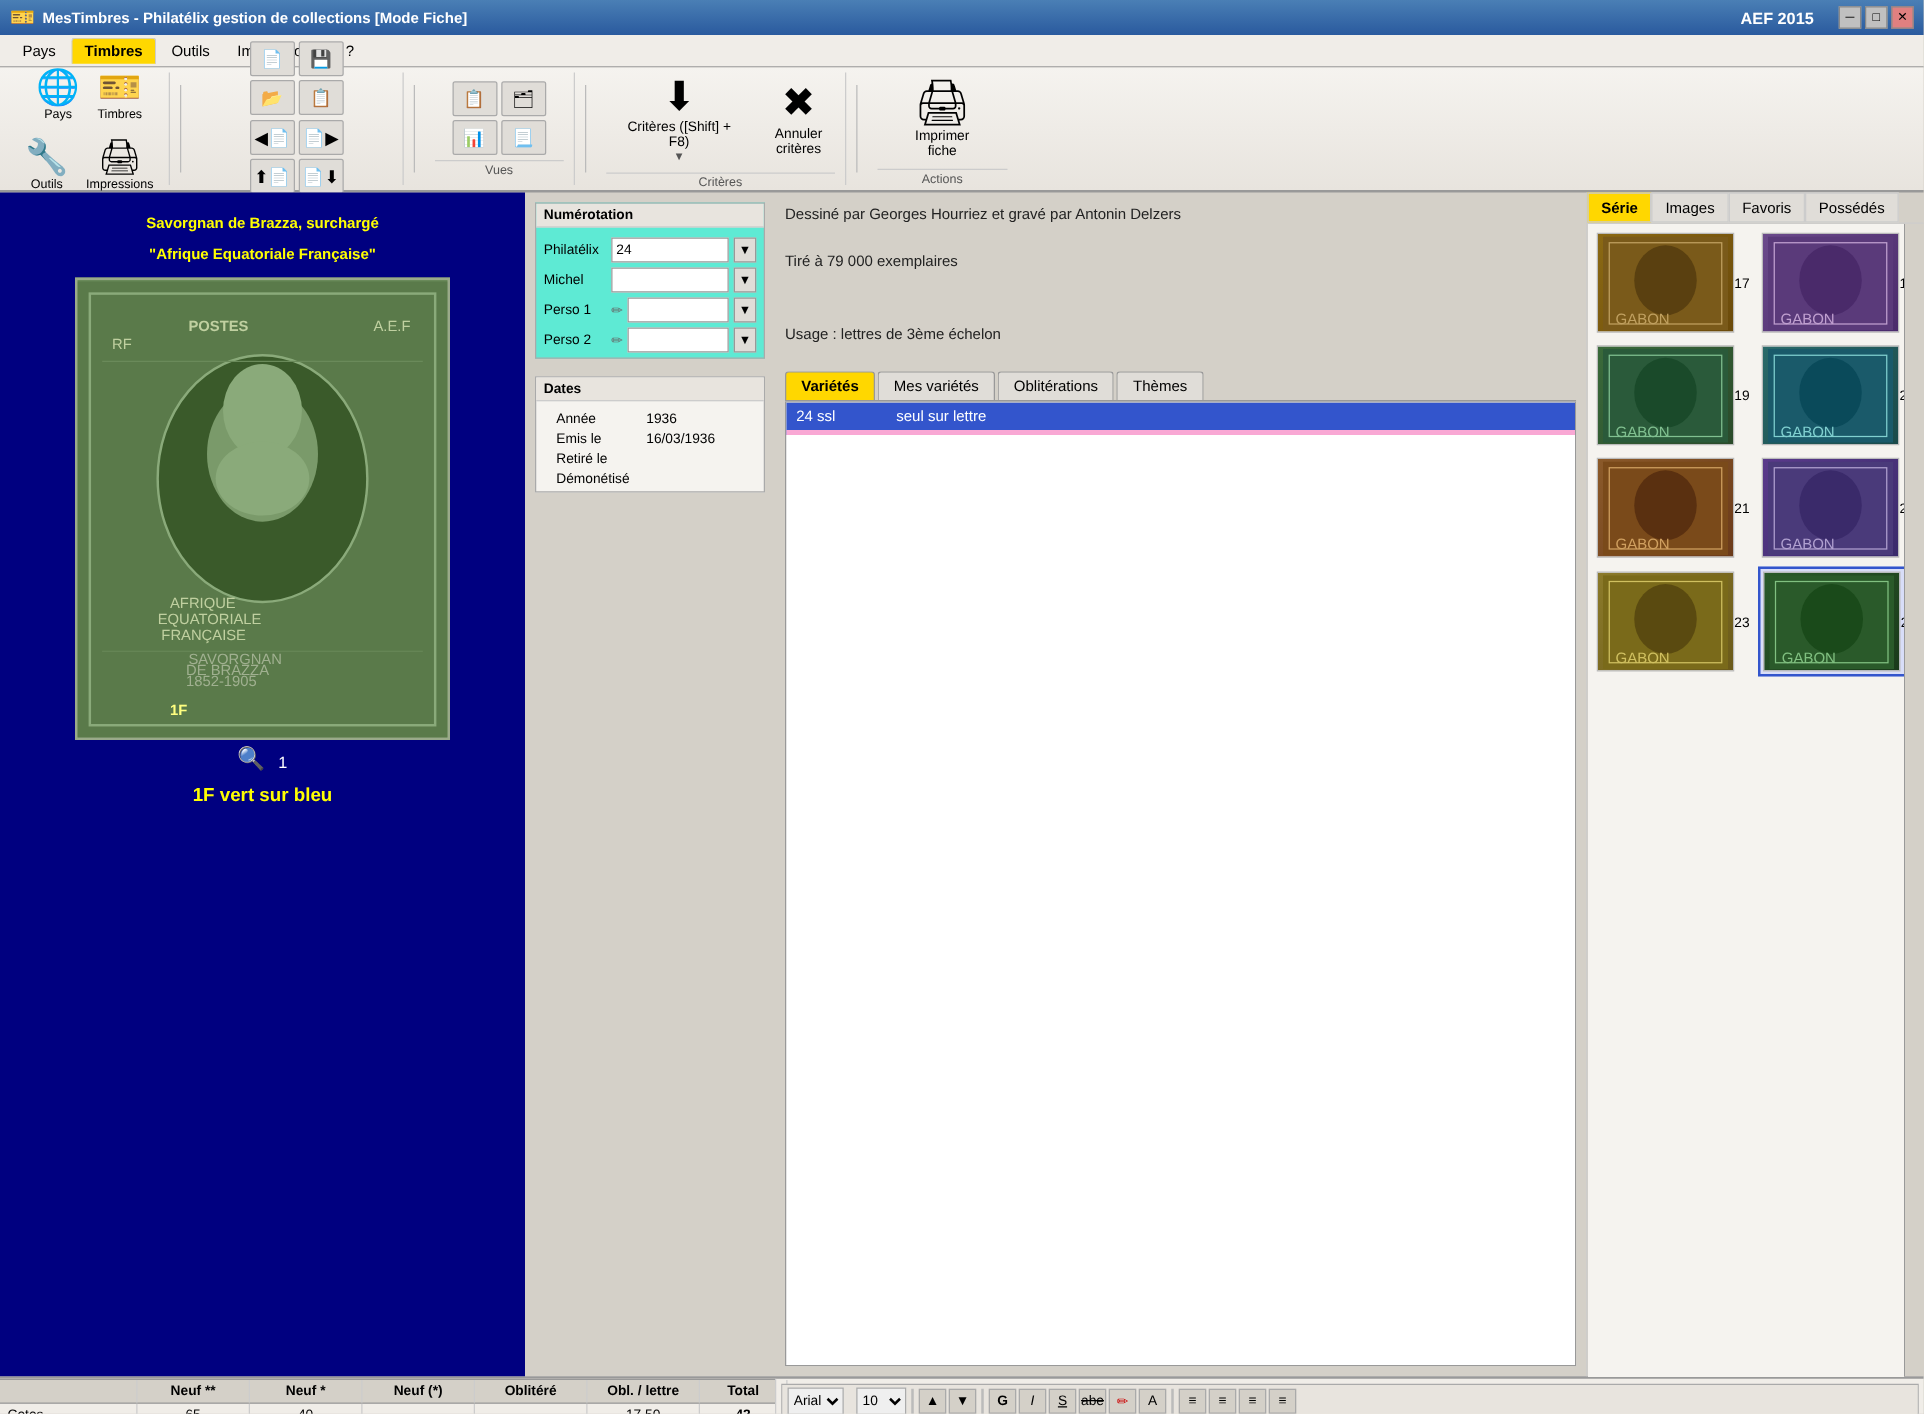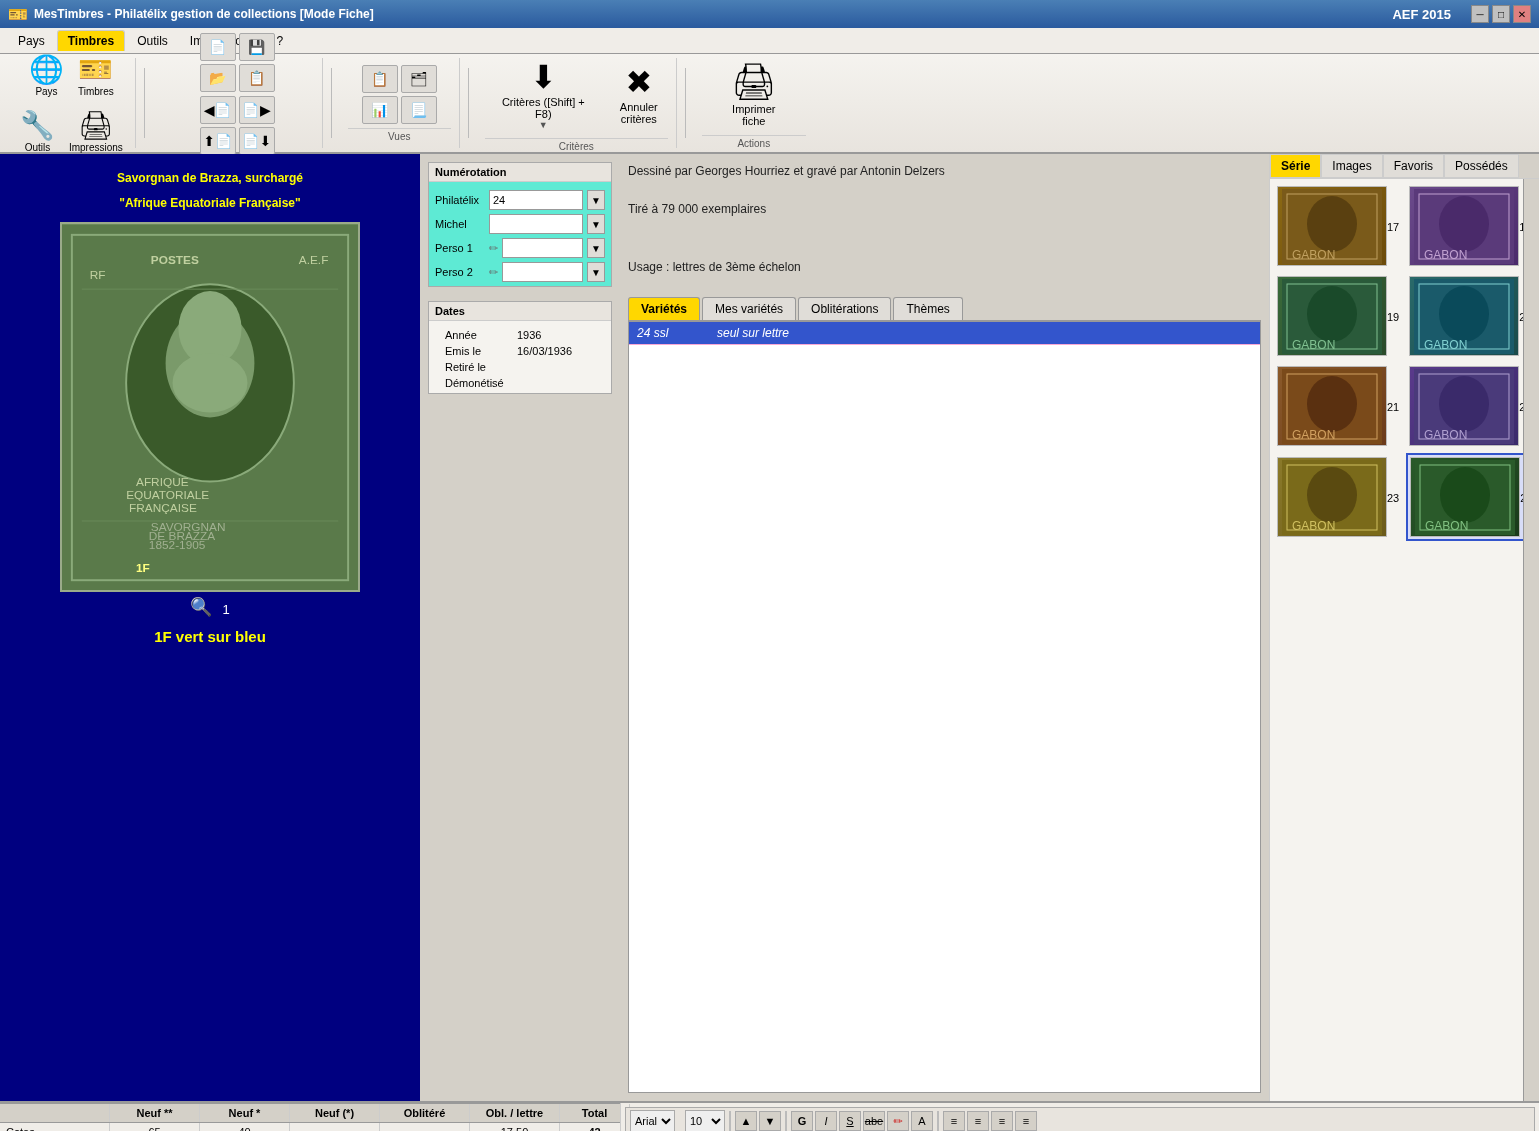--- a/index.html
+++ b/index.html
@@ -223,22 +223,21 @@
       flex: 1;
       overflow-y: auto;
       border: 1px solid #999;
       background: white;
     }
     .variety-row {
       display: flex;
       padding: 4px 8px;
       align-items: center;
       cursor: pointer;
-      border-bottom: 1px solid #f9a8d4;
-      font-style: italic;
+      border-bottom: 4px solid #f9a8d4;
     }
     .variety-row.selected { background: #3355cc; color: white; }
     .variety-code { width: 80px; font-size: 12px; }
     .variety-desc { flex: 1; font-size: 12px; }
     .variety-icon { width: 20px; font-size: 14px; }
 
     
     .right-panel {
       width: 270px;
       flex-shrink: 0;

